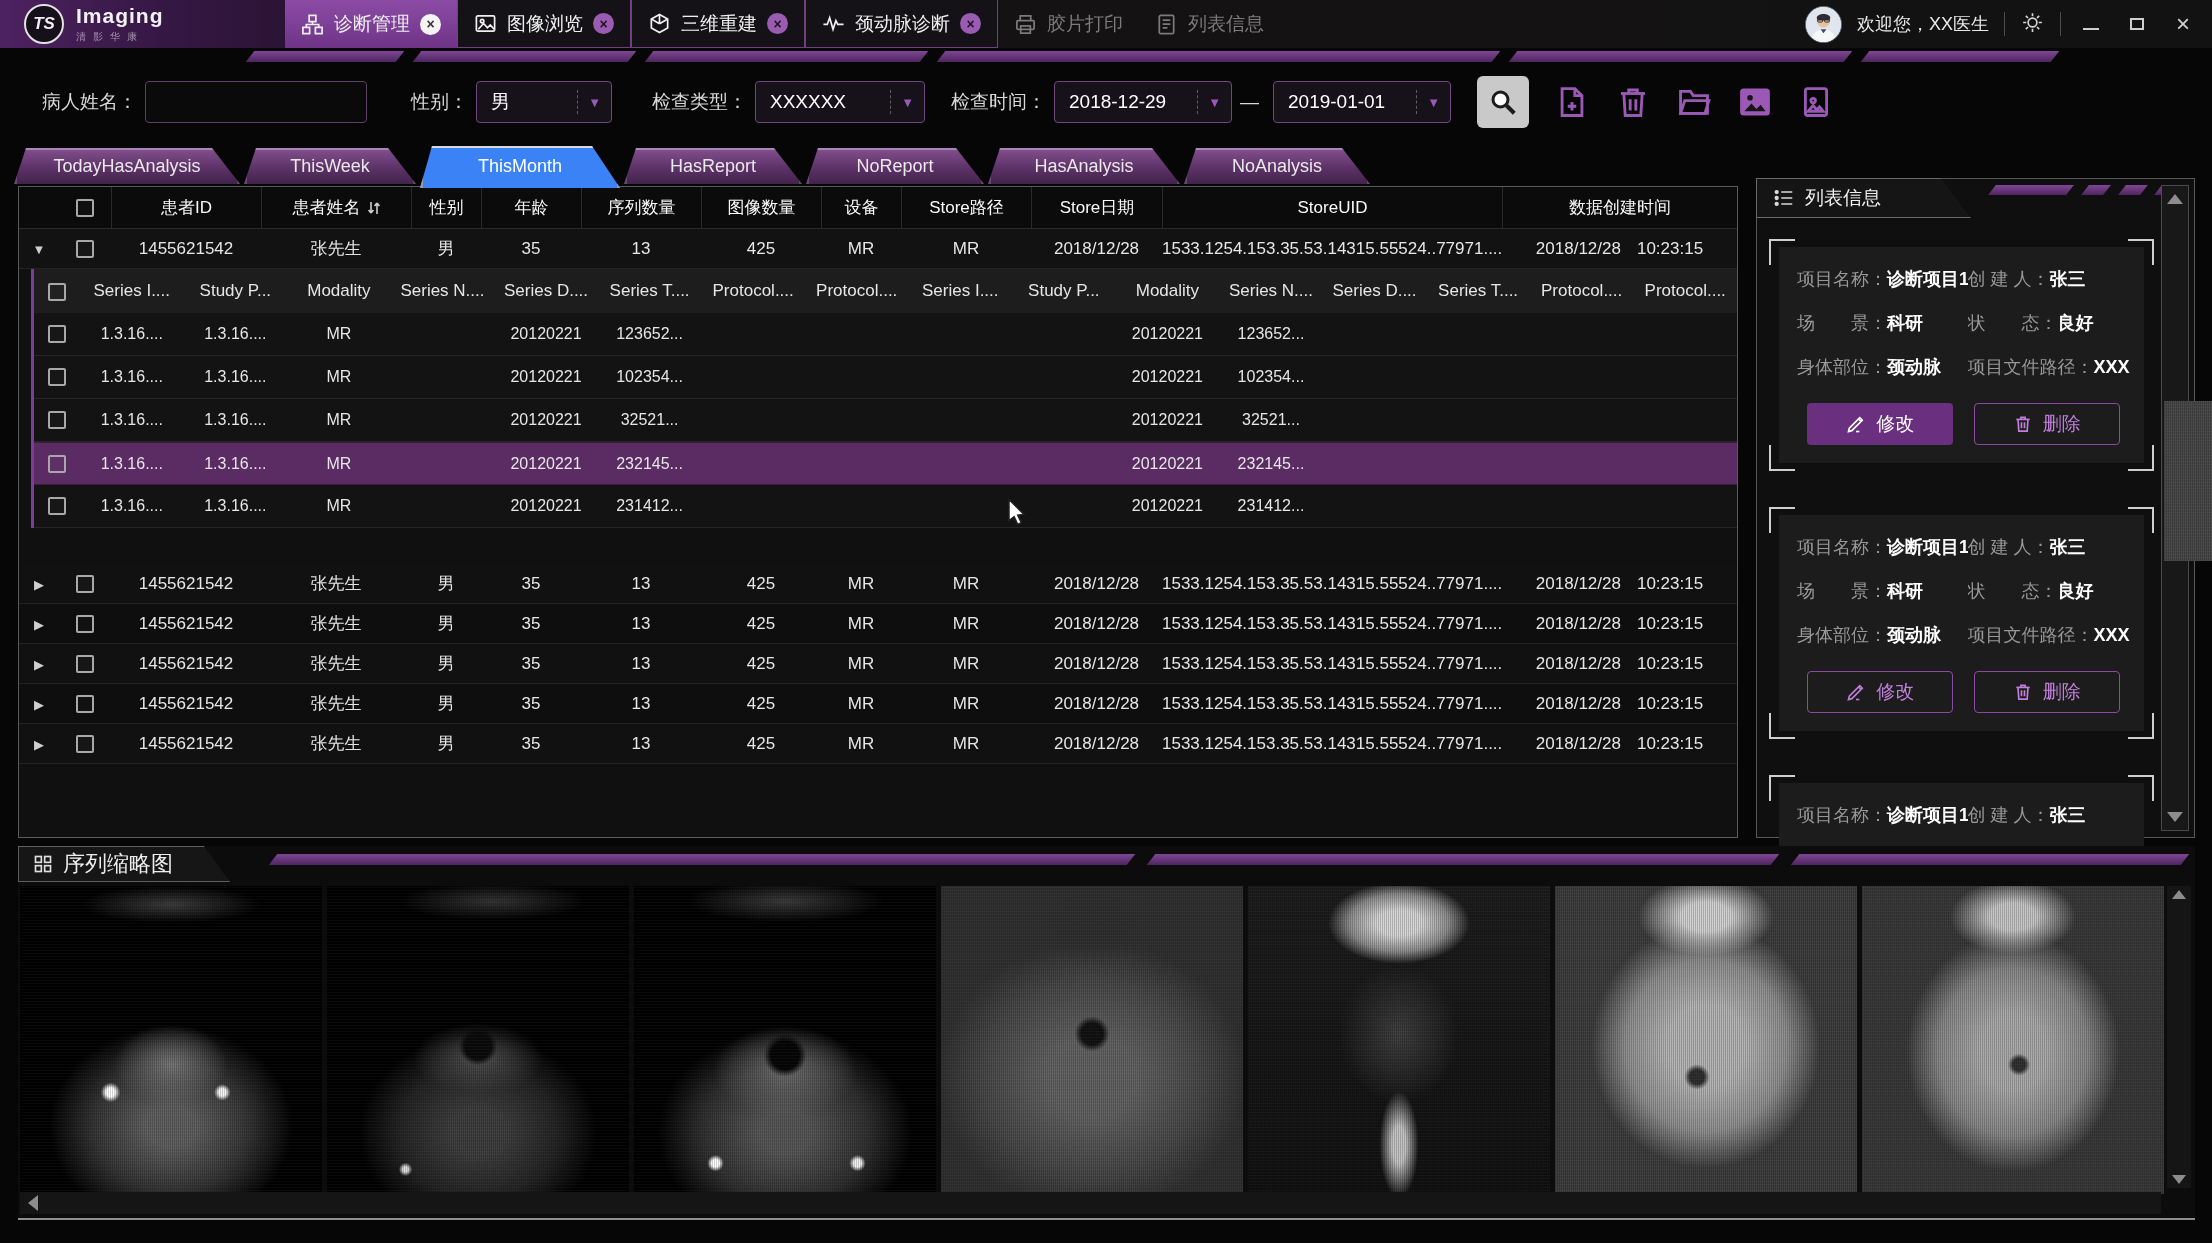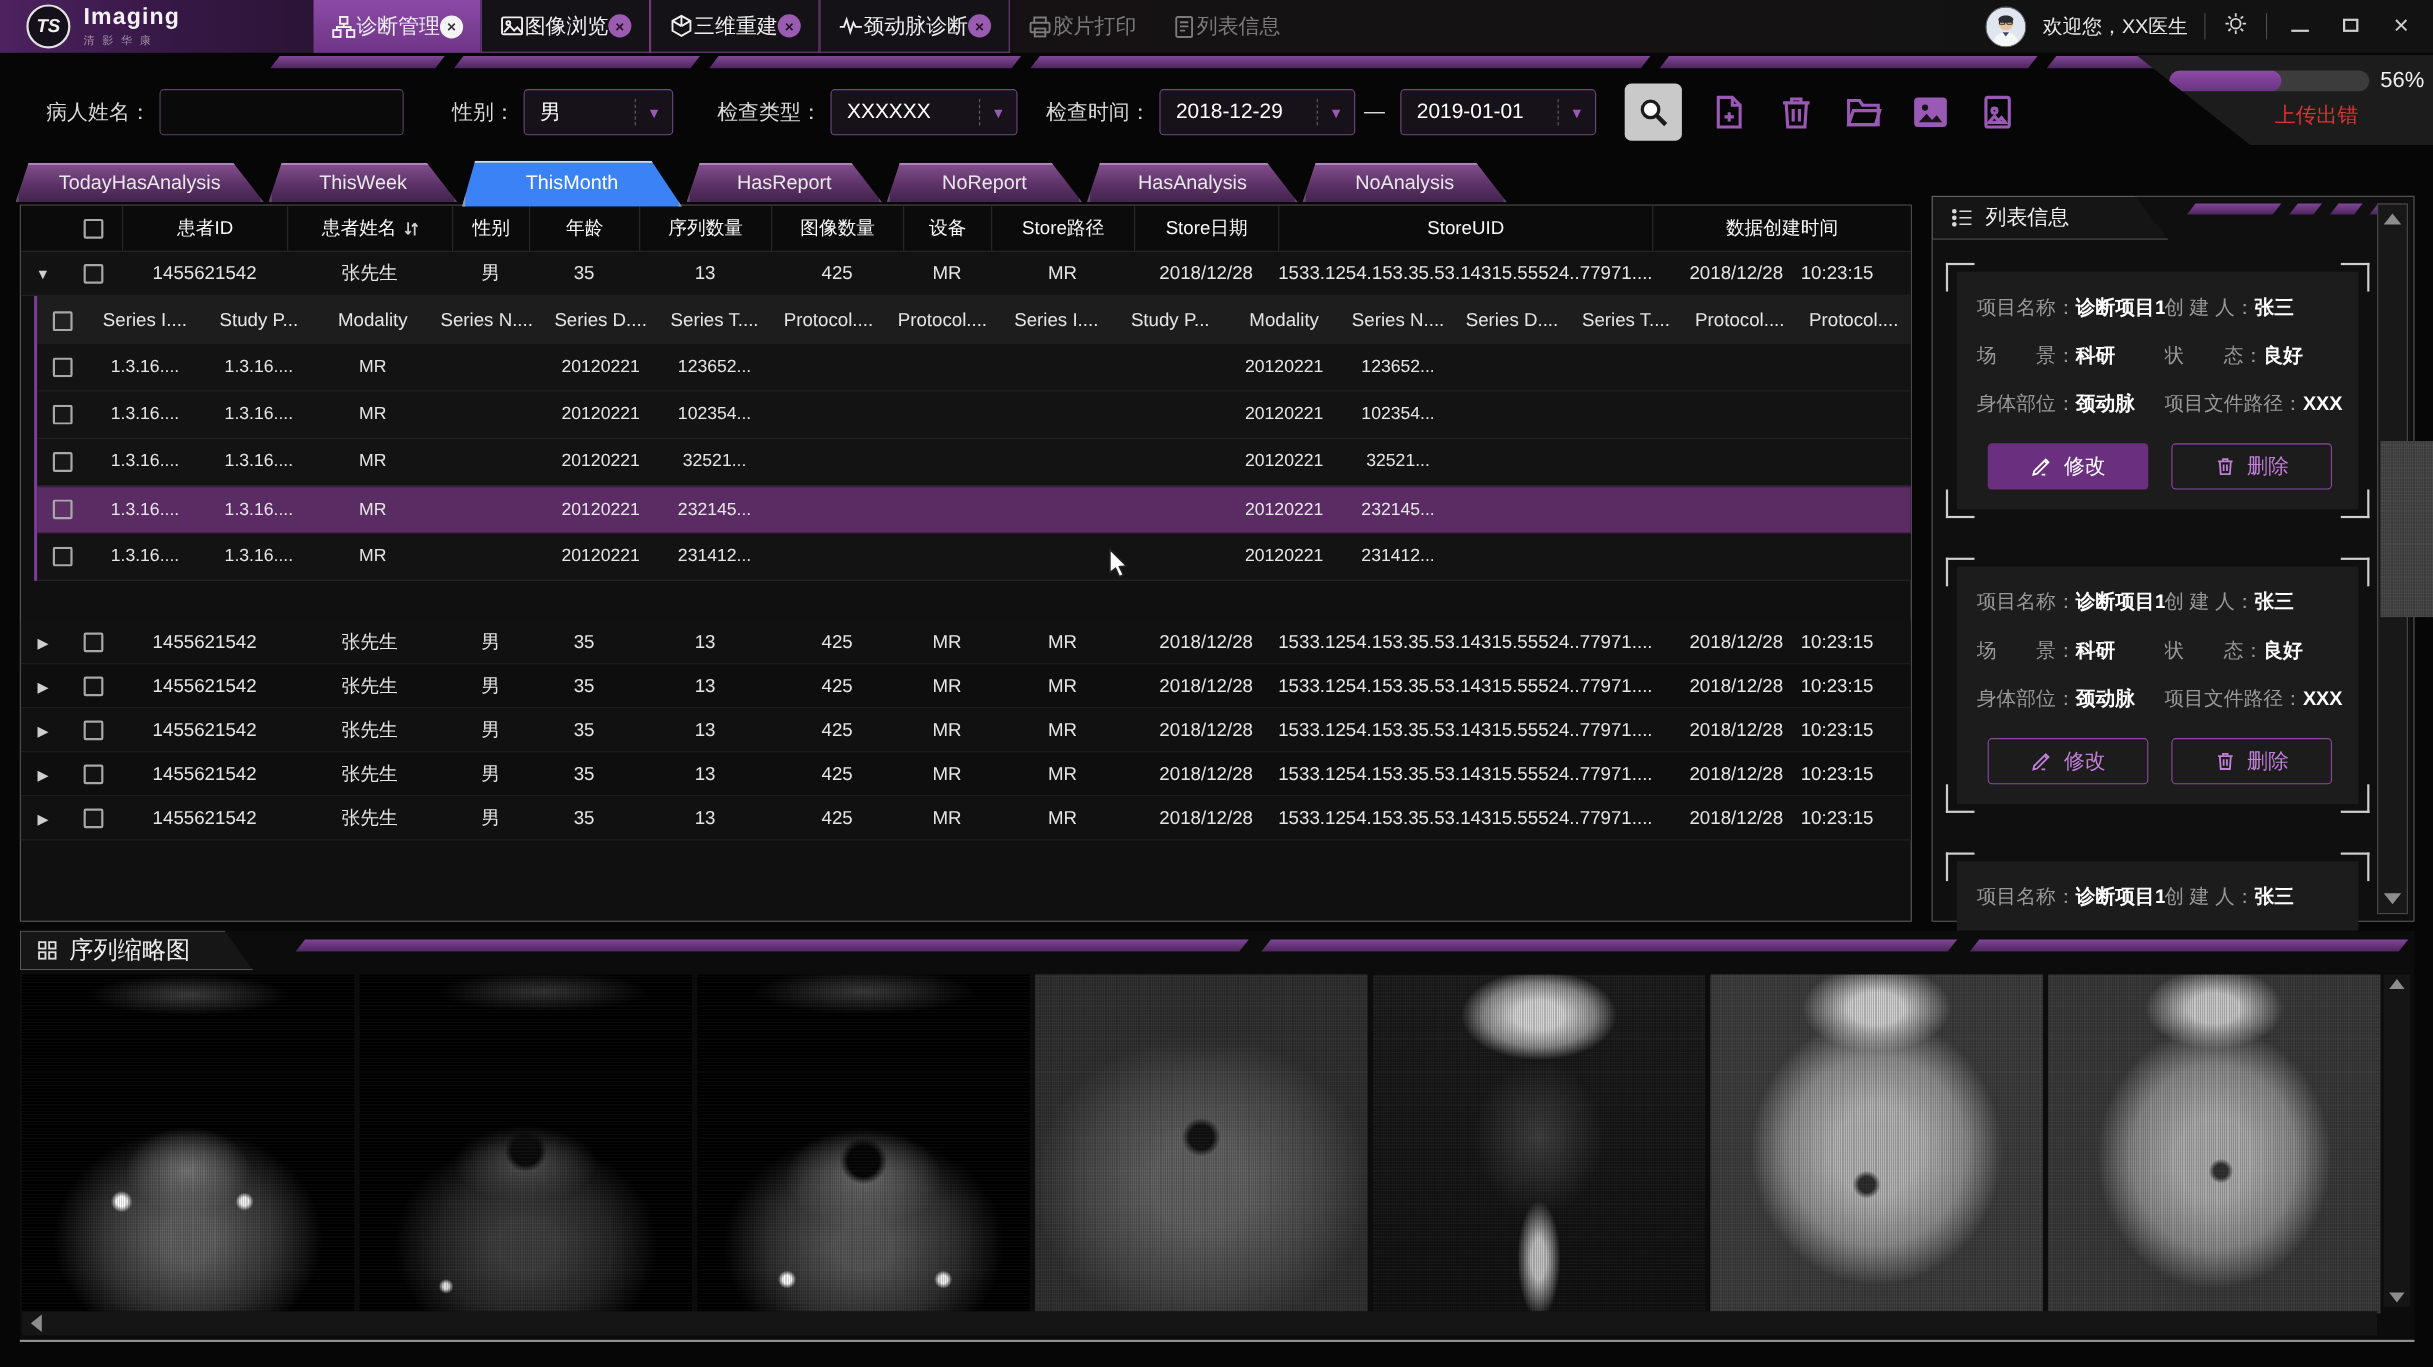--- a/index.html
+++ b/index.html
@@ -12,21 +12,21 @@
     background:linear-gradient(90deg,#4d2260 0px,#371846 150px,#221028 380px,#161214 720px,#121212 100%);
     display:flex; align-items:stretch; }
   .brand { width:285px; display:flex; align-items:center; gap:12px; padding-left:24px; }
   .logo-circle { width:40px; height:40px; border:2px solid #e2e2e2; border-radius:50%;
     display:flex; align-items:center; justify-content:center; font-weight:bold; font-style:italic;
     font-size:17px; color:#f0f0f0; background:#15101a; flex:none;}
   .brand-txt { display:flex; flex-direction:column; gap:2px; }
   .brand-name { font-size:21px; font-weight:bold; color:#f2f2f2; letter-spacing:1px;}
   .brand-tag { font-size:10px; color:#a391ab; letter-spacing:7px; }
   .nav-tabs { display:flex; align-items:stretch; }
-  .nav-tab { display:flex; align-items:center; padding:0 16px; font-size:19px; color:#efefef; cursor:default; }
+  .nav-tab { display:flex; align-items:center; gap:10px; padding:0 16px; font-size:19px; color:#efefef; cursor:default; }
   .nav-tab svg { width:23px; height:23px; stroke:#efefef; fill:none; stroke-width:1.8; flex:none;}
   .nav-tab.active { background:linear-gradient(180deg,#8c4ba6,#6e3487); }
   .nav-tab.open { background:#141216; border:1px solid #71407f; border-top:none; }
   .nav-tab.disabled { color:#7b7b7b; }
   .nav-tab.disabled svg { stroke:#7b7b7b; }
   .close-badge { width:21px; height:21px; border-radius:50%; background:#9a5cb0; color:#241028;
     font-size:14px; font-weight:bold; display:flex; align-items:center; justify-content:center; }
   .nav-tab.active .close-badge { background:#f4f4f4; color:#333; }
   .user-area { margin-left:auto; display:flex; align-items:center; gap:15px; padding-right:18px; }
   .avatar { width:37px; height:37px; border-radius:50%; overflow:hidden; background:#cfd6e4; border:1px solid #666; flex:none;}
@@ -374,29 +374,20 @@
       <div class="tool-btn">
         <svg viewBox="0 0 24 24">
             <rect x="4.5" y="2.5" width="15" height="19" rx="1.5"></rect>
             <circle cx="10" cy="11" r="1.6"></circle>
             <path d="M6.5 18.5l3.5-4 2.5 3 2-2 2.5 3z"></path>
           </svg>
       </div>
     </div>
   </section>
 
-  <div class="upload-panel">
-    <div class="upload-row">
-      <div class="progress">
-          <div class="fill" style="width:56%"></div>
-        </div>
-      <span class="pct">56%</span>
-    </div>
-    <div class="upload-err">上传出错</div>
-  </div>
 
   <nav class="filter-tabs">
     <div class="ftab" style="width:226px">TodayHasAnalysis</div>
     <div class="ftab" style="width:172px">ThisWeek</div>
     <div class="ftab active" style="width:200px">ThisMonth</div>
     <div class="ftab" style="width:178px">HasReport</div>
     <div class="ftab" style="width:178px">NoReport</div>
     <div class="ftab" style="width:192px">HasAnalysis</div>
     <div class="ftab" style="width:186px">NoAnalysis</div>
   </nav>

